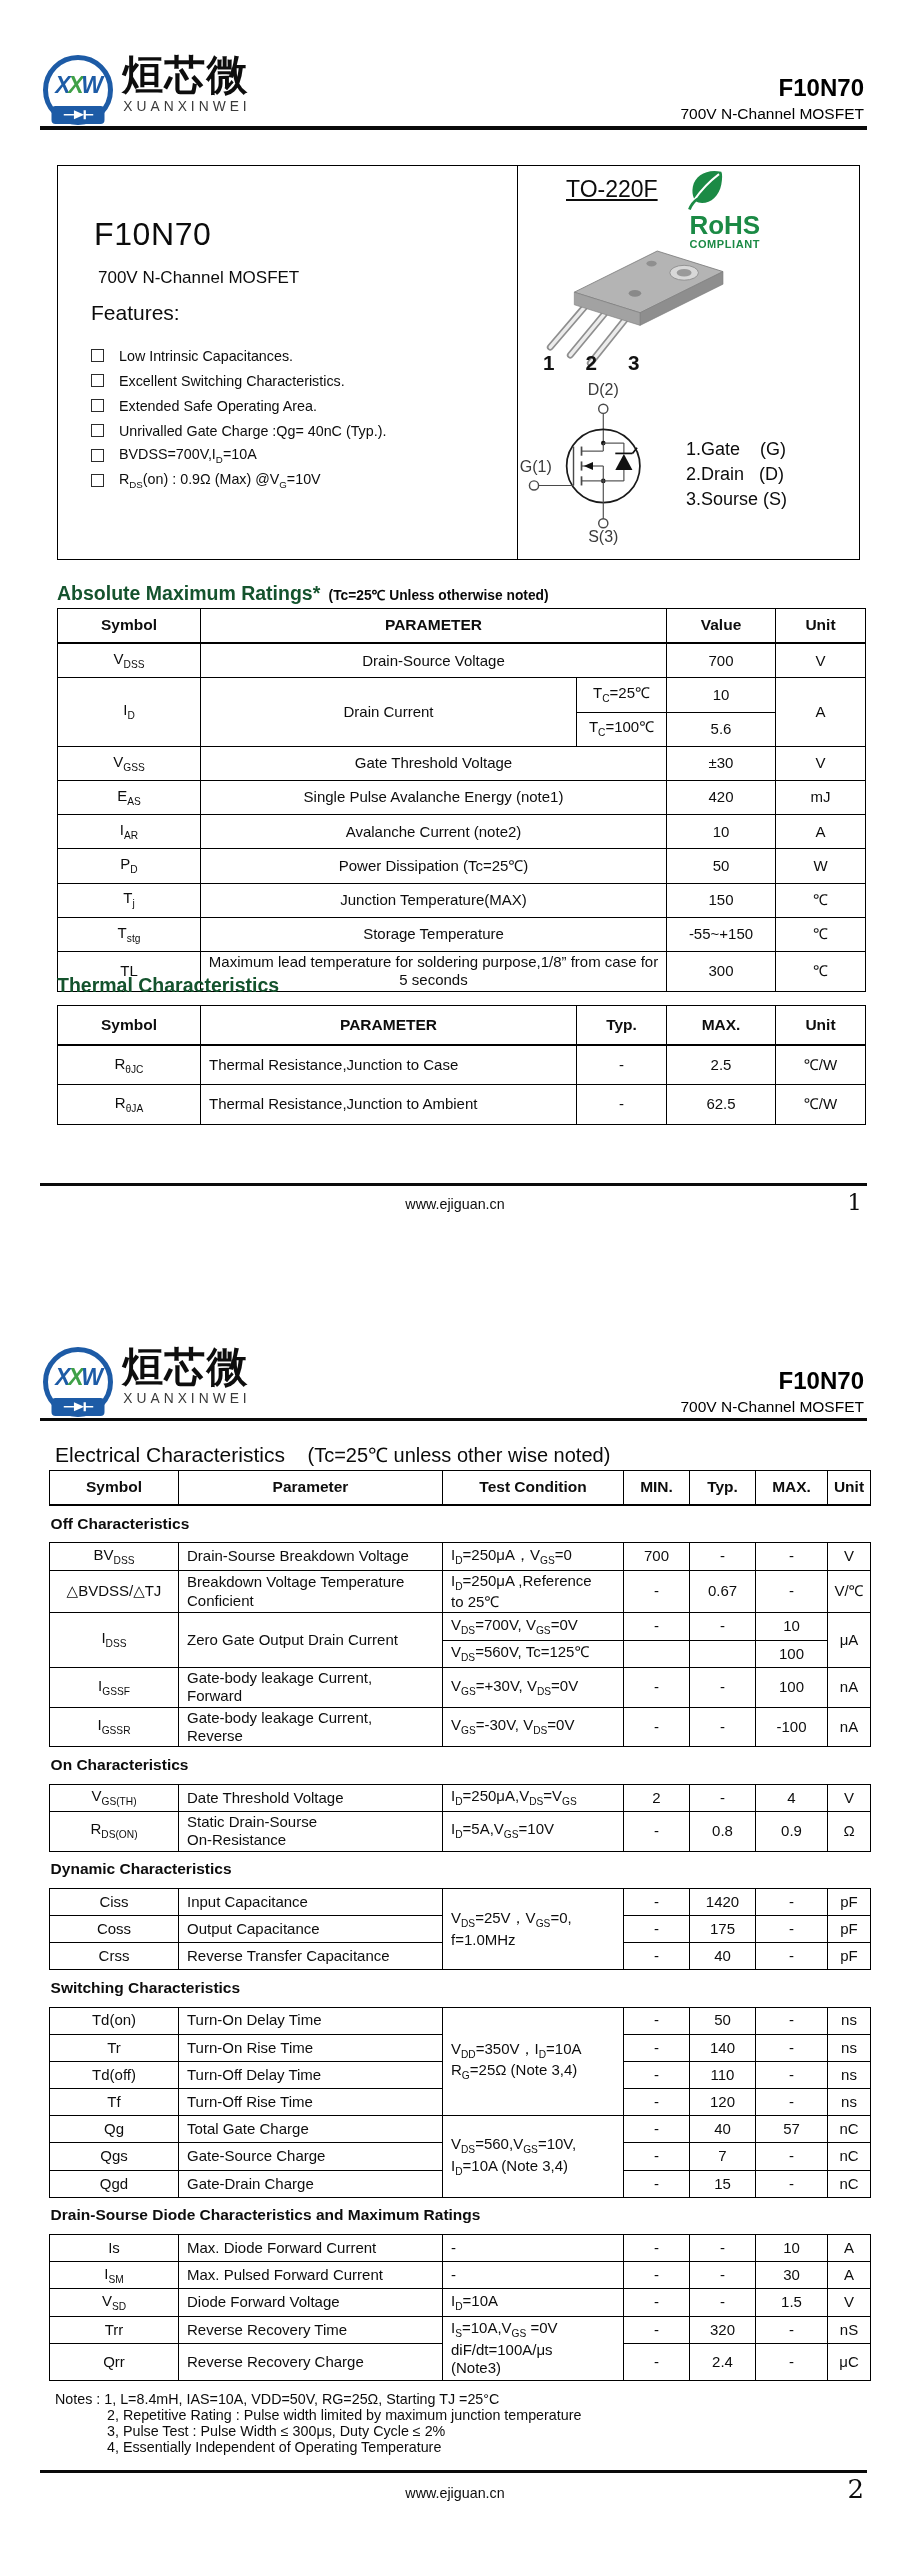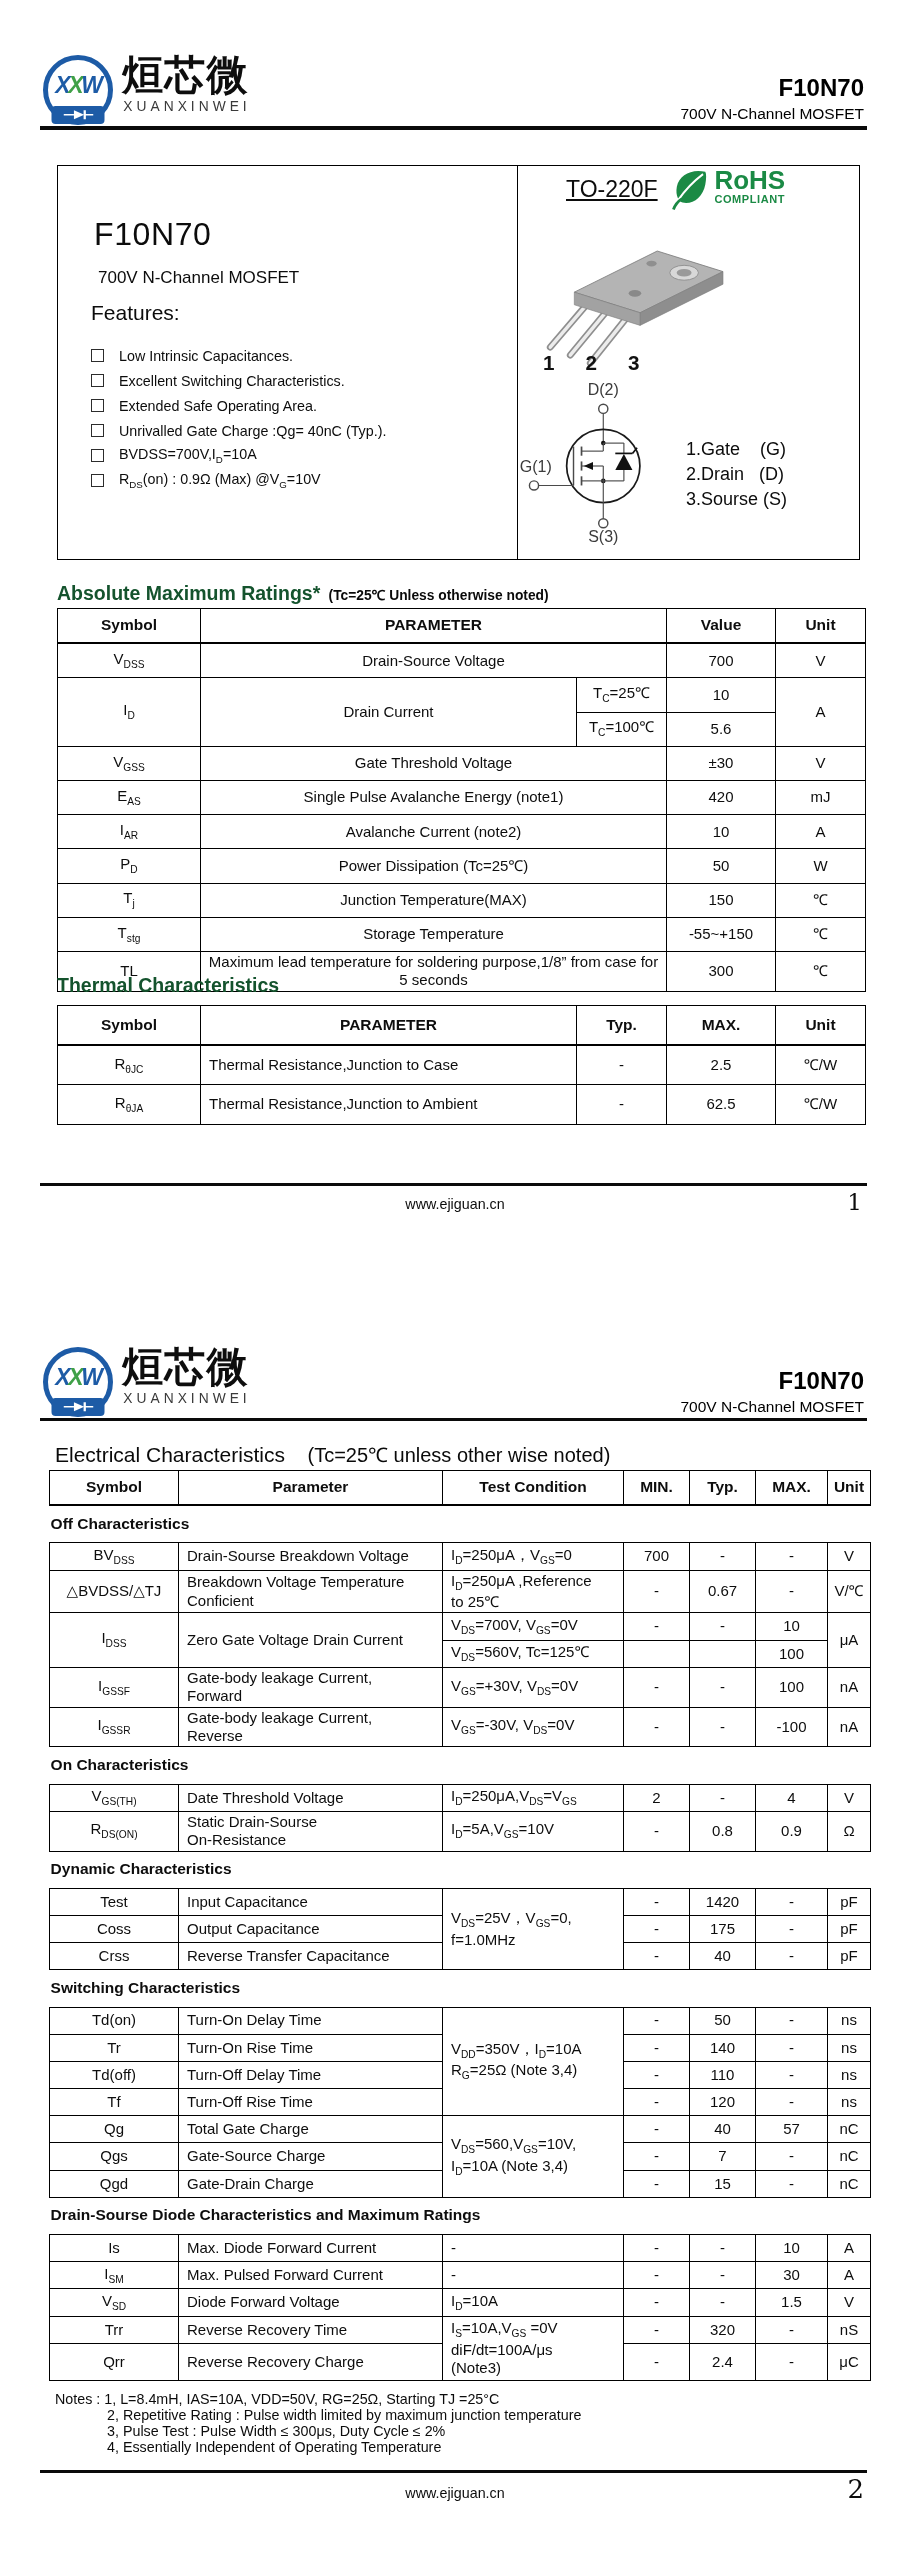--- a/index.html
+++ b/index.html
@@ -124,21 +124,21 @@
         <span class="box"></span>
         <span>BVDSS=700V,I<sub>D</sub>=10A</span>
       </div>
     <div class="feat" style="height:25px;">
         <span class="box"></span>
         <span>R<sub>DS</sub>(on) : 0.9Ω (Max) @V<sub>G</sub>=10V</span>
       </div>
   </div>
 
   <div class="abs pkg-name" style="left:508px;top:10.3px;">TO-220F</div>
-  <div class="abs rohs" style="left:612px;top:1.1px;">
+  <div class="abs rohs" style="left:628px;top:1.1px;flex-direction:column;">
     <svg width="41" height="45" viewBox="0 0 72 78">
       <path d="M62 8 C38 2 16 14 12 34 C9 50 16 60 22 62 C40 66 58 52 62 30 C64 20 64 12 62 8 Z" fill="#1b8a45"></path>
       <path d="M58 12 C42 24 28 38 14 58" stroke="#ffffff" stroke-width="3.5" fill="none"></path>
       <path d="M6 74 C10 64 14 60 20 56" stroke="#1b8a45" stroke-width="5" fill="none"></path>
     </svg>
     <div class="rohs-txt">
       <div class="rohs-l1">RoHS</div>
       <div class="rohs-l2">COMPLIANT</div>
     </div>
   </div>
@@ -385,21 +385,21 @@
     <td>△BVDSS/△TJ</td>
     <td class="l">Breakdown Voltage Temperature<br>Conficient</td>
     <td class="l">I<sub>D</sub>=250μA ,Reference<br>to 25℃</td>
     <td>-</td>
     <td>0.67</td>
     <td>-</td>
     <td>V/℃</td>
   </tr>
   <tr class="r46">
     <td rowspan="2">I<sub>DSS</sub></td>
-    <td rowspan="2" class="l">Zero Gate Voltage Drain Current</td>
+    <td rowspan="2" class="l">Zero Gate Output Drain Current</td>
     <td class="l">V<sub>DS</sub>=700V, V<sub>GS</sub>=0V</td>
     <td>-</td>
     <td>-</td>
     <td>10</td>
     <td rowspan="2">μA</td>
   </tr>
   <tr class="r46">
     <td class="l">V<sub>DS</sub>=560V, Tc=125℃</td>
     <td></td>
     <td></td>
@@ -443,21 +443,21 @@
     <td>-</td>
     <td>0.8</td>
     <td>0.9</td>
     <td>Ω</td>
   </tr>
 
   <tr class="r64">
         <td class="sec" colspan="7">Dynamic Characteristics</td>
       </tr>
   <tr class="r46">
-    <td>Test</td>
+    <td>Ciss</td>
     <td class="l">Input Capacitance</td>
     <td rowspan="3" class="l">V<sub>DS</sub>=25V，V<sub>GS</sub>=0,<br>f=1.0MHz</td>
     <td>-</td>
     <td>1420</td>
     <td>-</td>
     <td>pF</td>
   </tr>
   <tr class="r46">
     <td>Coss</td>
     <td class="l">Output Capacitance</td>

